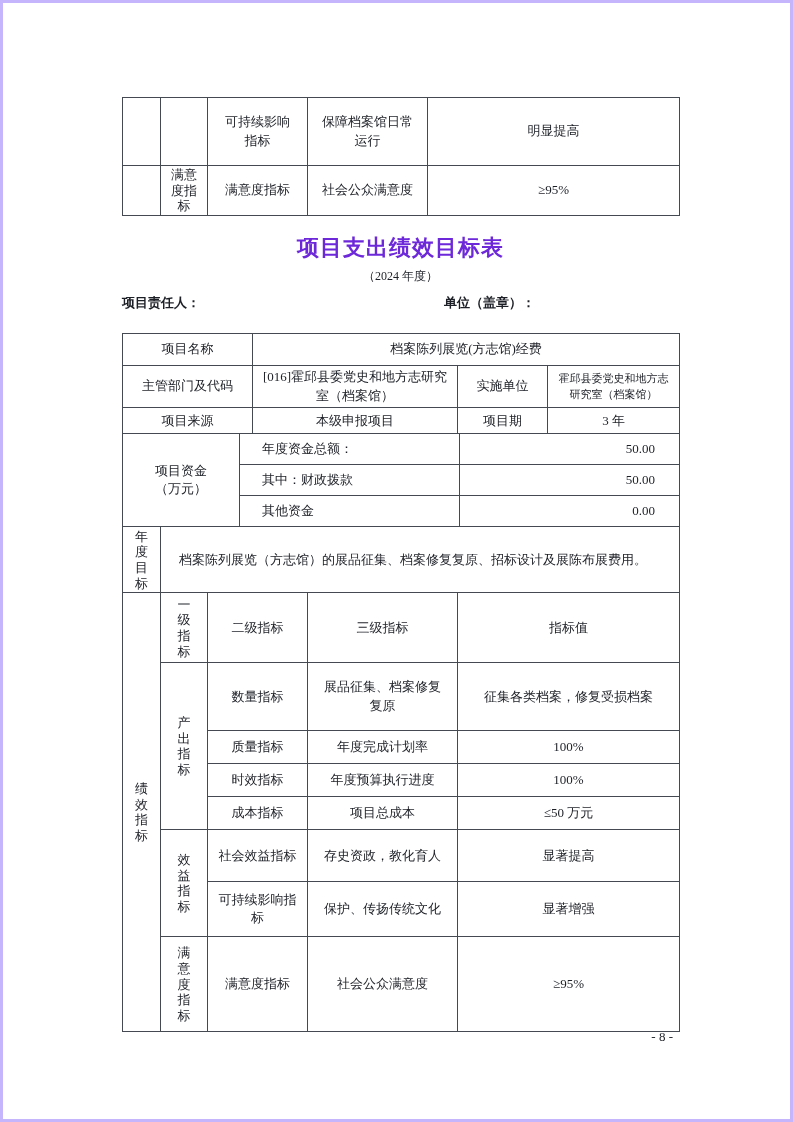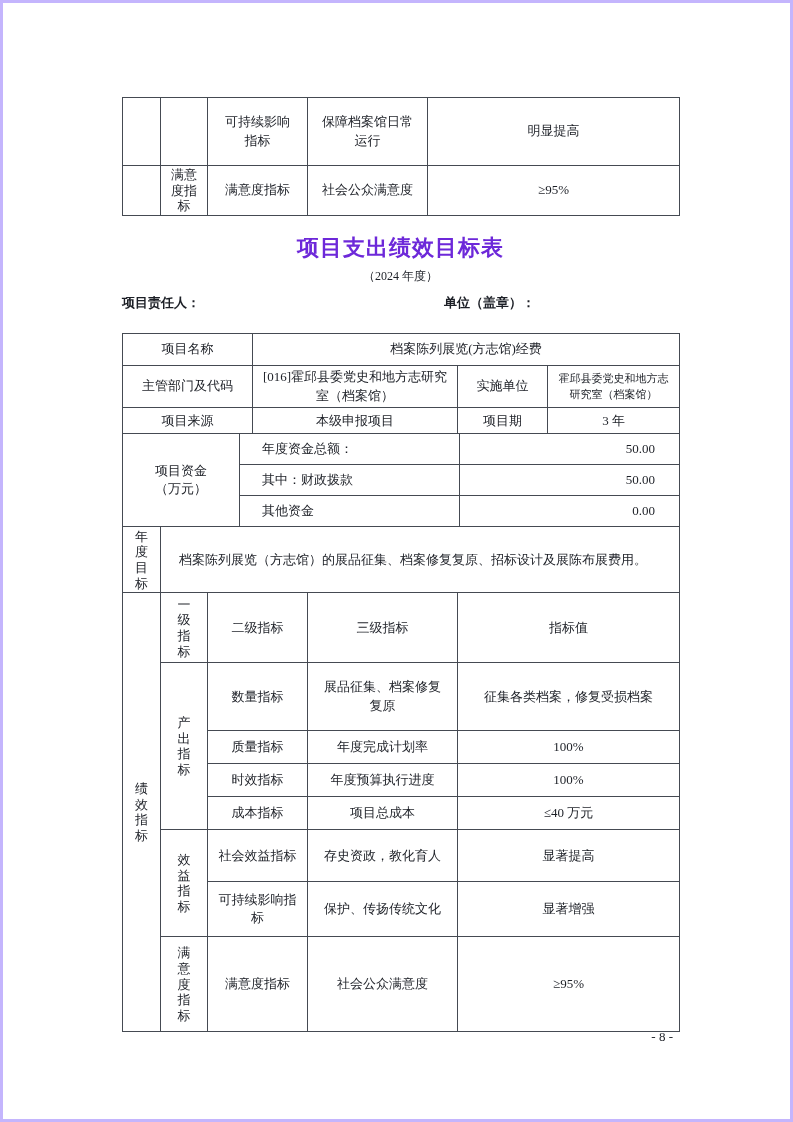--- a/index.html
+++ b/index.html
@@ -215,21 +215,21 @@
           <td>100%</td>
         </tr>
         <tr style="height:33px">
           <td>时效指标</td>
           <td>年度预算执行进度</td>
           <td>100%</td>
         </tr>
         <tr style="height:33px">
           <td>成本指标</td>
           <td>项目总成本</td>
-          <td>≤40 万元</td>
+          <td>≤50 万元</td>
         </tr>
         <tr style="height:52px">
           <td rowspan="2" class="vlabel">效
 益
 指
 标</td>
           <td>社会效益指标</td>
           <td>存史资政，教化育人</td>
           <td>显著提高</td>
         </tr>

